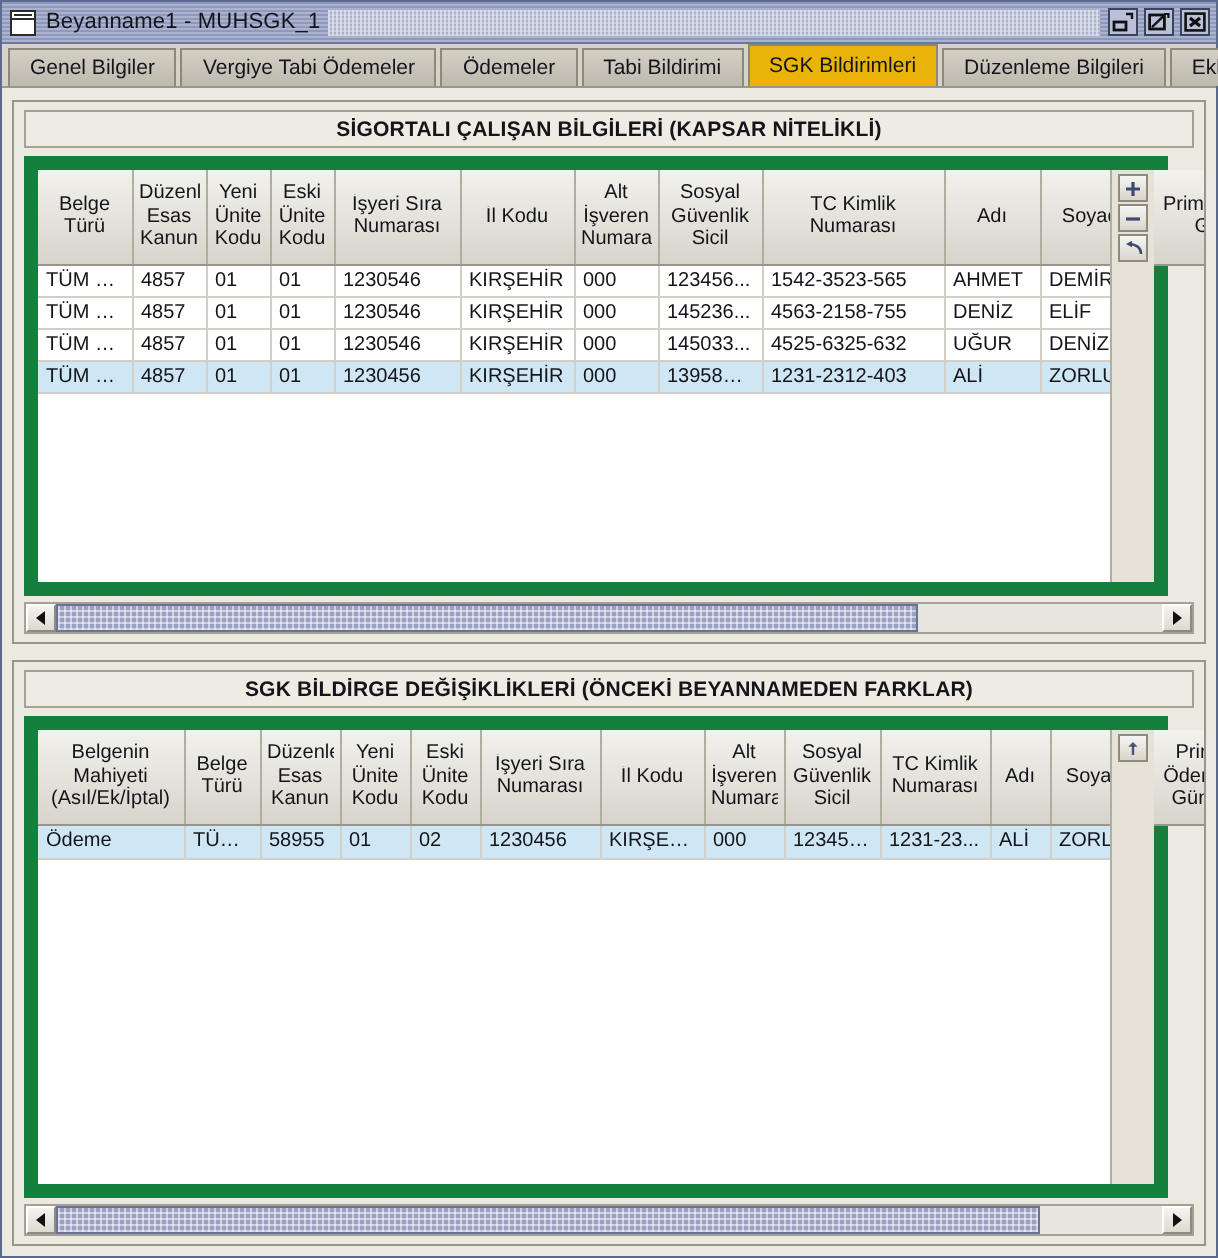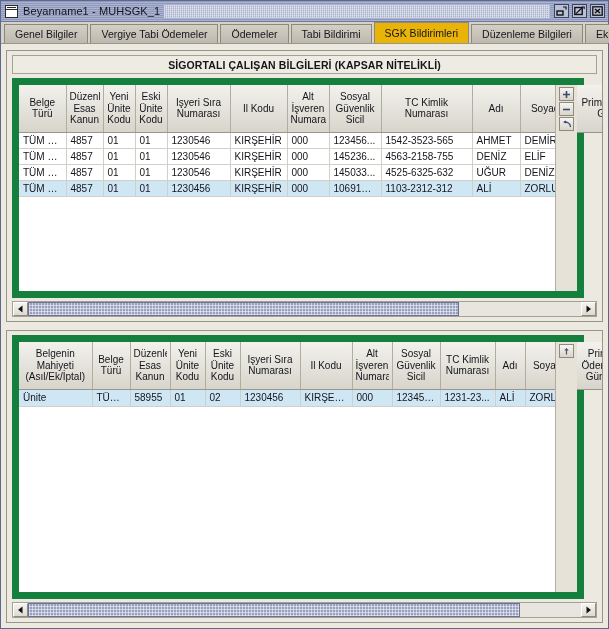--- a/index.html
+++ b/index.html
@@ -444,22 +444,22 @@
                   <td>22</td>
                 </tr>
                 <tr class="selected">
                   <td>TÜM Sİ...</td>
                   <td>4857</td>
                   <td>01</td>
                   <td>01</td>
                   <td>1230456</td>
                   <td>KIRŞEHİR</td>
                   <td>000</td>
-                  <td>10691234</td>
-                  <td>1103-2312-312</td>
+                  <td>13958981</td>
+                  <td>1231-2312-403</td>
                   <td>ALİ</td>
                   <td>ZORLU</td>
                   <td>22</td>
                 </tr>
               </tbody>
             </table>
           </div>
         </div>
         <div class="grid-side">
           <div class="mini-btn">
@@ -491,20 +491,21 @@
         </div>
         <div class="sb-arrow">
           <svg width="7" height="8" viewBox="0 0 7 8">
               <path d="M1.5 0.5 L6 4 L1.5 7.5 Z" fill="#111"></path>
             </svg>
         </div>
       </div>
     </div>
 
     <div class="panel panel-b">
+      <div class="panel-title">SGK BİLDİRGE DEĞİŞİKLİKLERİ (ÖNCEKİ BEYANNAMEDEN FARKLAR)</div>
       <div class="grid-wrap">
         <div class="grid-main">
           <table class="grid">
             <colgroup>
               <col style="width:73px">
                 <col style="width:38px">
                 <col style="width:40px">
                 <col style="width:35px">
               <col style="width:35px">
                 <col style="width:60px">
@@ -572,21 +573,21 @@
                   <col style="width:52px">
                   <col style="width:40px">
                 <col style="width:48px">
                   <col style="width:55px">
                   <col style="width:30px">
                   <col style="width:47px">
                 <col style="width:52px">
               </colgroup>
               <tbody>
                 <tr class="selected">
-                  <td>Ünite</td>
+                  <td>Ödeme</td>
                   <td>TÜM ...</td>
                   <td>58955</td>
                   <td>01</td>
                   <td>02</td>
                   <td>1230456</td>
                   <td>KIRŞEHİR</td>
                   <td>000</td>
                   <td>123456...</td>
                   <td>1231-23...</td>
                   <td>ALİ</td>

